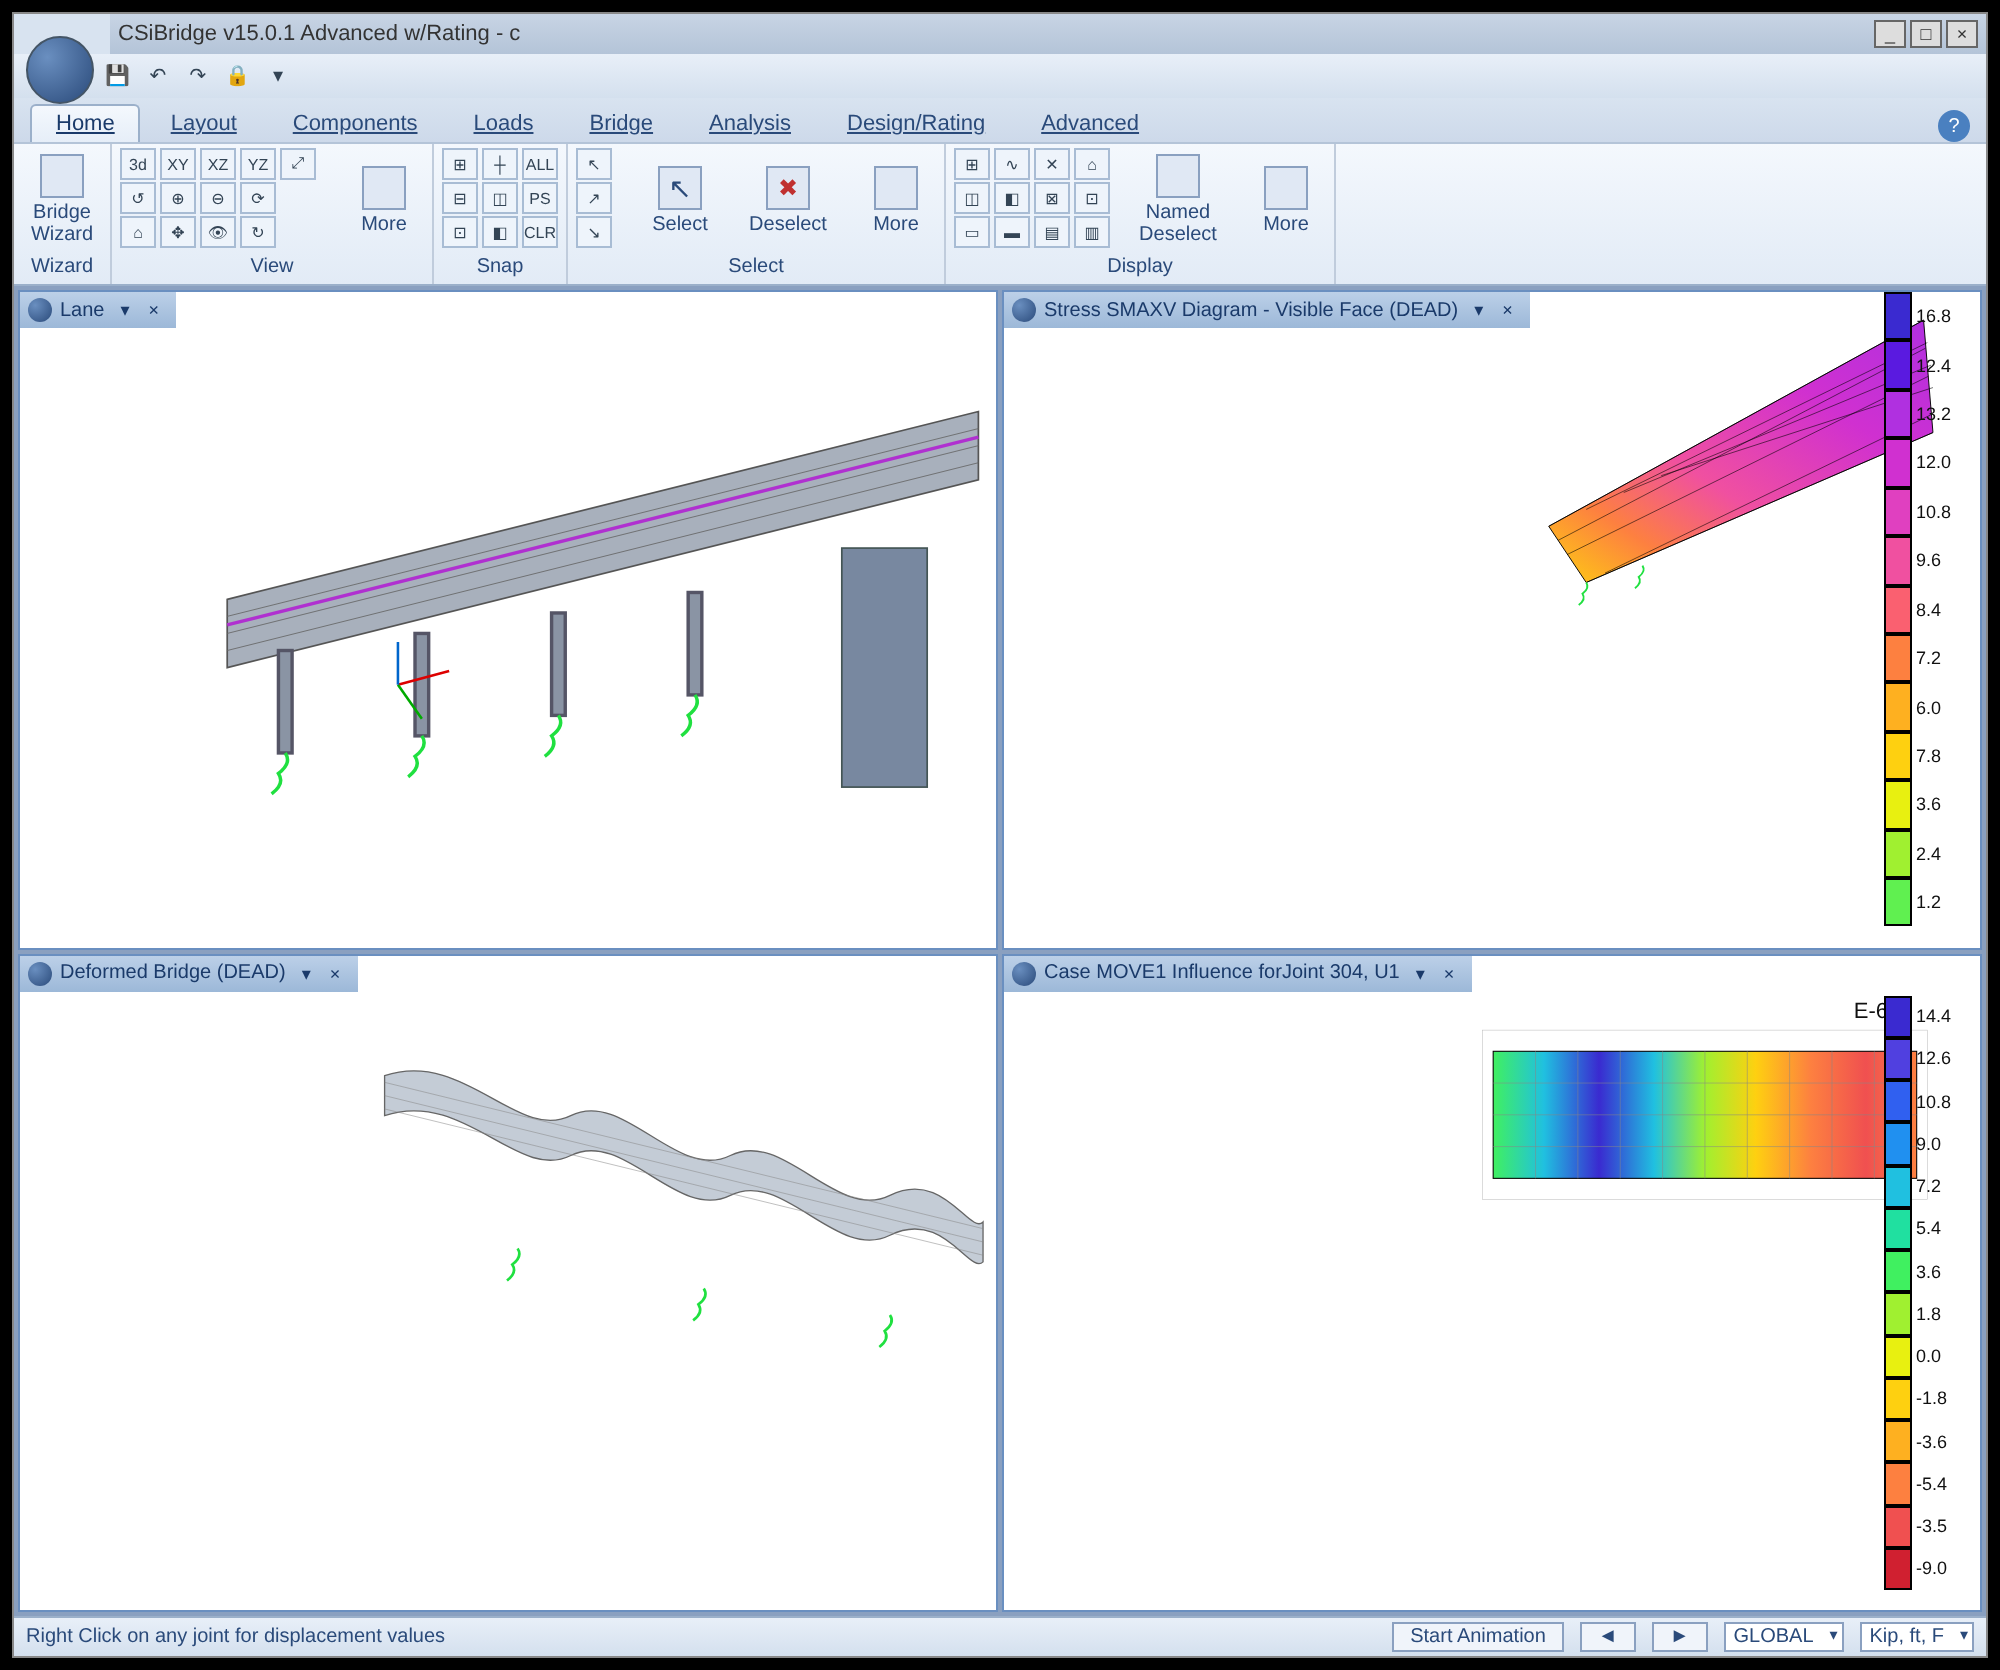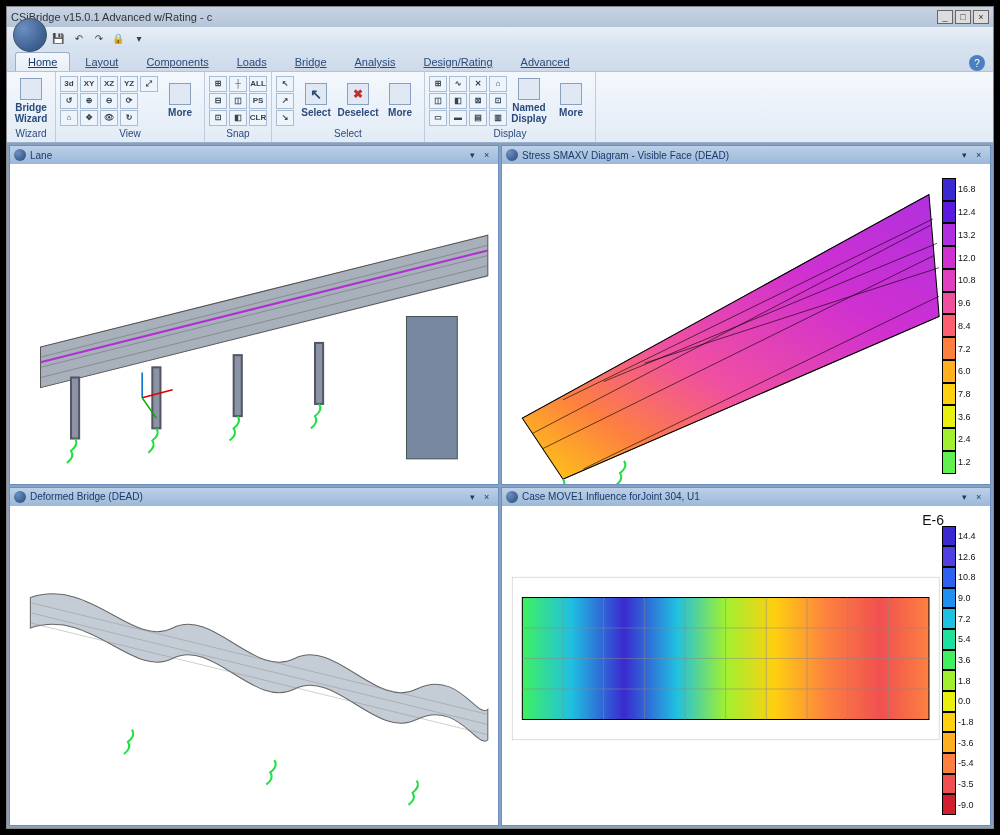--- a/index.html
+++ b/index.html
@@ -1,49 +1,49 @@
 <!DOCTYPE html>
 <html><head>
 <meta charset="utf-8">
 <style>
 * { margin: 0; padding: 0; box-sizing: border-box; font-family: "Segoe UI", Tahoma, sans-serif; }
 body { background: #000; width: 1000px; height: 835px; overflow: hidden; }
 .window { position: absolute; left: 6px; top: 6px; width: 988px; height: 823px; background: #d8e3f0; border: 1px solid #888; display: flex; flex-direction: column; }
-.titlebar { height: 20px; background: linear-gradient(#c8d4e4,#b4c4d8); display: flex; align-items: center; padding: 0 4px; font-size: 11px; color: #333; }
+.titlebar { height: 20px; background: linear-gradient(#c8d4e4,#b4c4d8); display: flex; align-items: center; padding: 0 4px; font-size: 11px; color: #333; margin-left: 48px; }
 .titlebar .spacer { flex: 1; }
 .titlebar .winbtn { width: 16px; height: 14px; border: 1px solid #666; background: #ddd; margin-left: 2px; display: flex; align-items: center; justify-content: center; font-size: 9px; }
 .qat { height: 22px; background: linear-gradient(#e8eff8,#d4e0ee); display: flex; align-items: center; padding: 0 6px; gap: 4px; }
 .orb { width: 34px; height: 34px; border-radius: 50%; background: radial-gradient(circle at 30% 30%, #6a8fc0, #2a4a7a); border: 1px solid #456; margin-top: -6px; position: relative; z-index: 2; }
 .qat-btn { width: 16px; height: 16px; display: flex; align-items: center; justify-content: center; font-size: 10px; color: #345; }
 .ribbon-tabs { height: 22px; display: flex; align-items: flex-end; padding-left: 8px; gap: 2px; background: linear-gradient(#d8e3f0,#cdd9ea); }
 .tab { padding: 3px 12px; font-size: 11px; color: #2a4a7a; border: 1px solid transparent; border-bottom: none; border-radius: 3px 3px 0 0; cursor: pointer; text-decoration: underline; }
 .tab.active { background: linear-gradient(#f4f8fd,#e6eef8); border-color: #9bb0ca; color: #1a3a6a; }
 .help-icon { margin-left: auto; margin-right: 8px; width: 16px; height: 16px; border-radius: 50%; background: #4a80c0; color: #fff; font-size: 10px; display: flex; align-items: center; justify-content: center; }
 .ribbon { height: 72px; background: linear-gradient(#f4f8fd,#e2ebf6); border-top: 1px solid #b4c4d8; border-bottom: 1px solid #9bb0ca; display: flex; }
 .group { border-right: 1px solid #c0ccdc; display: flex; flex-direction: column; padding: 2px 4px; }
-.group-body { flex: 1; display: flex; align-items: center; gap: 2px; font-weight: bold; }
+.group-body { flex: 1; display: flex; gap: 14px; }
 .group-label { font-size: 10px; color: #2a4a7a; text-align: center; padding: 1px 0; }
 .big-btn { width: 40px; height: 52px; display: flex; flex-direction: column; align-items: center; justify-content: center; font-size: 10px; color: #2a4a7a; border: 1px solid transparent; border-radius: 3px; cursor: pointer; }
 .big-icon { width: 22px; height: 22px; background: #e0e8f4; border: 1px solid #8aa0c0; margin-bottom: 2px; }
 .small-grid { display: grid; grid-template-rows: repeat(3, 16px); grid-auto-flow: column; gap: 1px 2px; }
 .sm-btn { width: 18px; height: 16px; border: 1px solid #a8bcd4; background: #eef4fb; font-size: 8px; display: flex; align-items: center; justify-content: center; color: #345; cursor: pointer; }
 .viewports { flex: 1; display: grid; grid-template-columns: 1fr 1fr; grid-template-rows: 1fr 1fr; gap: 2px; background: #8aa0c0; padding: 2px; }
-.vp { background: #fff; display: flex; flex-direction: column; border: 1px solid #6a8fc0; }
+.vp { background: #fff; display: flex; flex-direction: row; border: 1px solid #6a8fc0; }
 .vp-title { height: 18px; background: linear-gradient(#bcd0e8,#9cb8d8); display: flex; align-items: center; padding: 0 4px; font-size: 10px; color: #1a3a6a; gap: 4px; }
 .vp-title .spacer { flex: 1; }
 .vp-title .vbtn { width: 10px; height: 10px; font-size: 9px; color: #1a3a6a; cursor: pointer; }
 .vp-body { flex: 1; background: #fff; position: relative; overflow: hidden; }
 .orb-small { width: 12px; height: 12px; border-radius: 50%; background: radial-gradient(circle at 30% 30%, #6a8fc0, #2a4a7a); }
 .statusbar { height: 20px; background: linear-gradient(#e8eff8,#d4e0ee); border-top: 1px solid #9bb0ca; display: flex; align-items: center; padding: 0 6px; font-size: 10px; color: #2a4a7a; gap: 8px; }
 .statusbar .spacer { flex: 1; }
 .status-btn { padding: 1px 8px; border: 1px solid #8aa0c0; background: #f0f4fa; cursor: pointer; font-size: 10px; }
 .combo { border: 1px solid #8aa0c0; background: #fff; padding: 1px 14px 1px 4px; font-size: 10px; position: relative; }
 .combo::after { content: "▾"; position: absolute; right: 2px; font-size: 8px; }
 
-.legend { position: absolute; right: 4px; top: 14px; bottom: 10px; width: 44px; font-size: 9px; display: flex; flex-direction: column; }
+.legend { position: absolute; right: 4px; top: 0; bottom: 10px; width: 44px; font-size: 9px; display: flex; flex-direction: column; }
 .legend .row { flex: 1; display: flex; align-items: center; }
 .legend .sw { width: 14px; height: 100%; border: 1px solid #000; }
 .legend .val { margin-left: 2px; color: #111; }
 
 .sketch { position: absolute; inset: 0; }
 svg { overflow: visible; }
 </style>
 </head>
 <body>
 
@@ -172,21 +172,21 @@
           <div class="sm-btn">✕</div>
           <div class="sm-btn">⊠</div>
           <div class="sm-btn">▤</div>
           <div class="sm-btn">⌂</div>
           <div class="sm-btn">⊡</div>
           <div class="sm-btn">▥</div>
         </div>
         <div class="big-btn">
           <div class="big-icon"></div>
           <span style="white-space:pre;text-align:center;line-height:1.1">Named
-Display</span>
+Deselect</span>
         </div>
         <div class="big-btn">
           <div class="big-icon"></div>
           <span>More</span>
         </div>
       </div>
       <div class="group-label">Display</div>
     </div>
   </div>
 
@@ -391,21 +391,21 @@
             <line x1="140" y1="90" x2="140" y2="210"></line>
             <line x1="180" y1="90" x2="180" y2="210"></line>
             <line x1="220" y1="90" x2="220" y2="210"></line>
             <line x1="260" y1="90" x2="260" y2="210"></line>
             <line x1="300" y1="90" x2="300" y2="210"></line>
             <line x1="340" y1="90" x2="340" y2="210"></line>
             <line x1="380" y1="90" x2="380" y2="210"></line>
           </g>
           <rect x="10" y="70" width="420" height="160" fill="none" stroke="#bbb" stroke-width="0.5"></rect>
         </svg>
-        <div style="position:absolute;right:46px;top:6px;font-size:14px;color:#111">E-6</div>
+        <div style="position:absolute;right:46px;top:22px;font-size:11px;color:#111">E-6</div>
         <div class="legend" id="legend-br" style="top:20px">
             <div class="row">
               <div class="sw" style="background: rgb(58, 42, 208);"></div>
               <div class="val">14.4</div>
             </div>
             <div class="row">
               <div class="sw" style="background: rgb(80, 64, 224);"></div>
               <div class="val">12.6</div>
             </div>
             <div class="row">
@@ -454,13 +454,22 @@
             </div>
             <div class="row">
               <div class="sw" style="background: rgb(208, 32, 48);"></div>
               <div class="val">-9.0</div>
             </div>
           </div>
       </div>
     </div>
   </div>
 
+  <div class="statusbar">
+    <span>Right Click on any joint for displacement values</span>
+    <span class="spacer"></span>
+    <span class="status-btn">Start Animation</span>
+    <span class="status-btn">◄</span>
+    <span class="status-btn">►</span>
+    <span class="combo">GLOBAL</span>
+    <span class="combo">Kip, ft, F</span>
+  </div>
 </div>
 
 </body></html>

